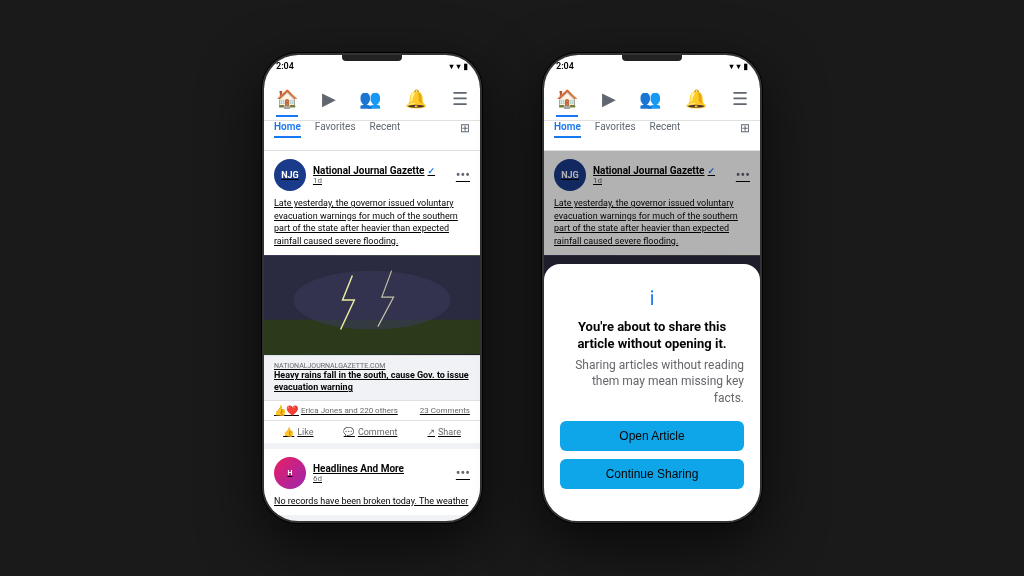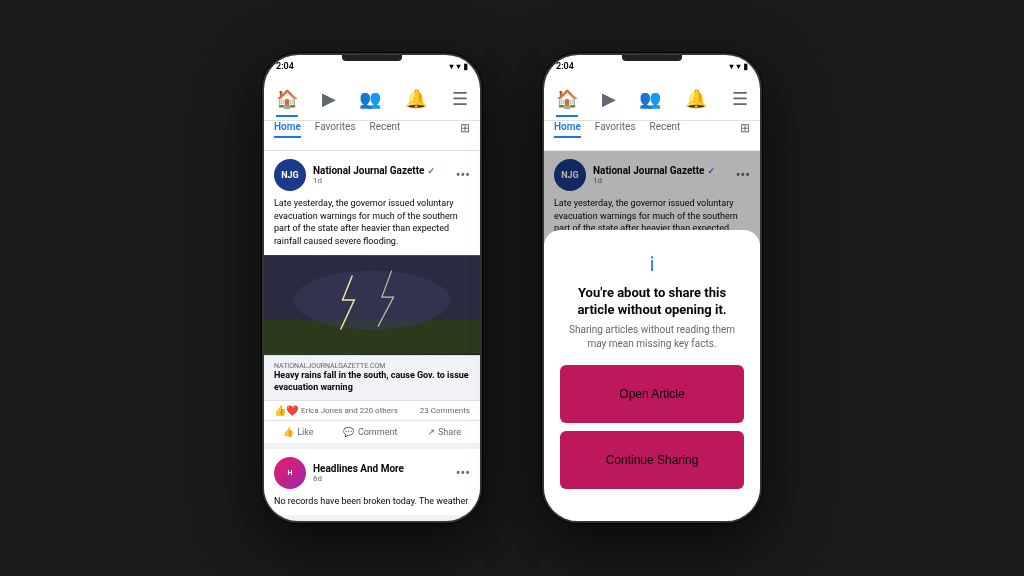--- a/index.html
+++ b/index.html
@@ -117,20 +117,21 @@
     .tab-filter {
       margin-left: auto;
       font-size: 12px;
       color: #606770;
     }
     
     .feed {
       background: #f0f2f5;
       flex: 1;
       overflow: hidden;
+      text-decoration: underline;
     }
     
     .post-card {
       background: #fff;
       margin-bottom: 6px;
     }
     .post-header {
       display: flex;
       align-items: center;
       padding: 8px 10px 4px;
@@ -290,35 +291,35 @@
     }
     .sheet-title {
       text-align: center;
       font-size: 13px;
       font-weight: 700;
       color: #050505;
       line-height: 1.3;
       margin-bottom: 4px;
     }
     .sheet-subtitle {
-      text-align: center;
-      font-size: 10px;
+      text-align: right;
+      font-size: 12px;
       color: #65676b;
       margin-bottom: 14px;
       line-height: 1.4;
     }
     .sheet-btn {
       width: 100%;
-      padding: 22px;
+      padding: 8px;
       border-radius: 6px;
       text-align: center;
       font-size: 12px;
       font-weight: 500;
       margin-bottom: 8px;
-      background: #be185d;
+      background: #0ea5e9;
       color: #050505;
       cursor: pointer;
       border: none;
     }
     .sheet-btn:last-child {
       margin-bottom: 16px;
     }
   </style>
 </head>
 <body>

